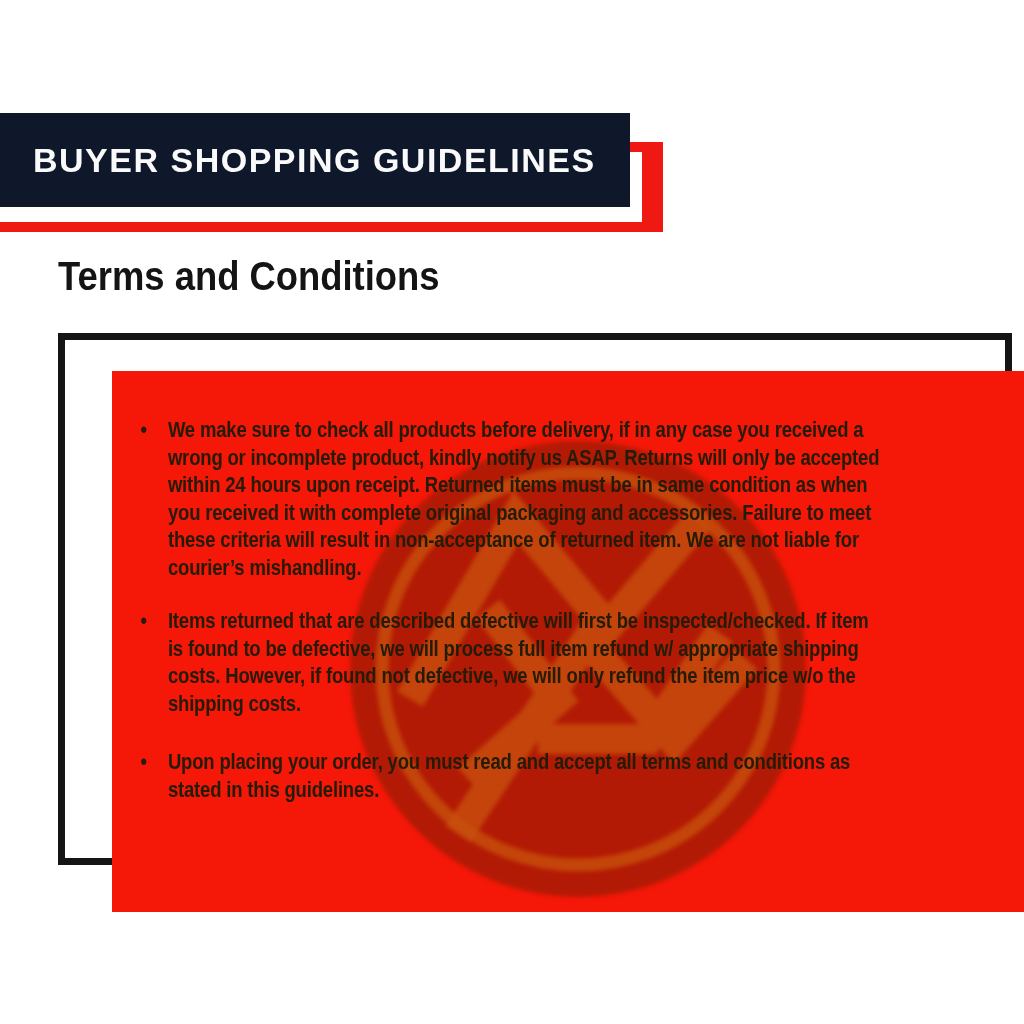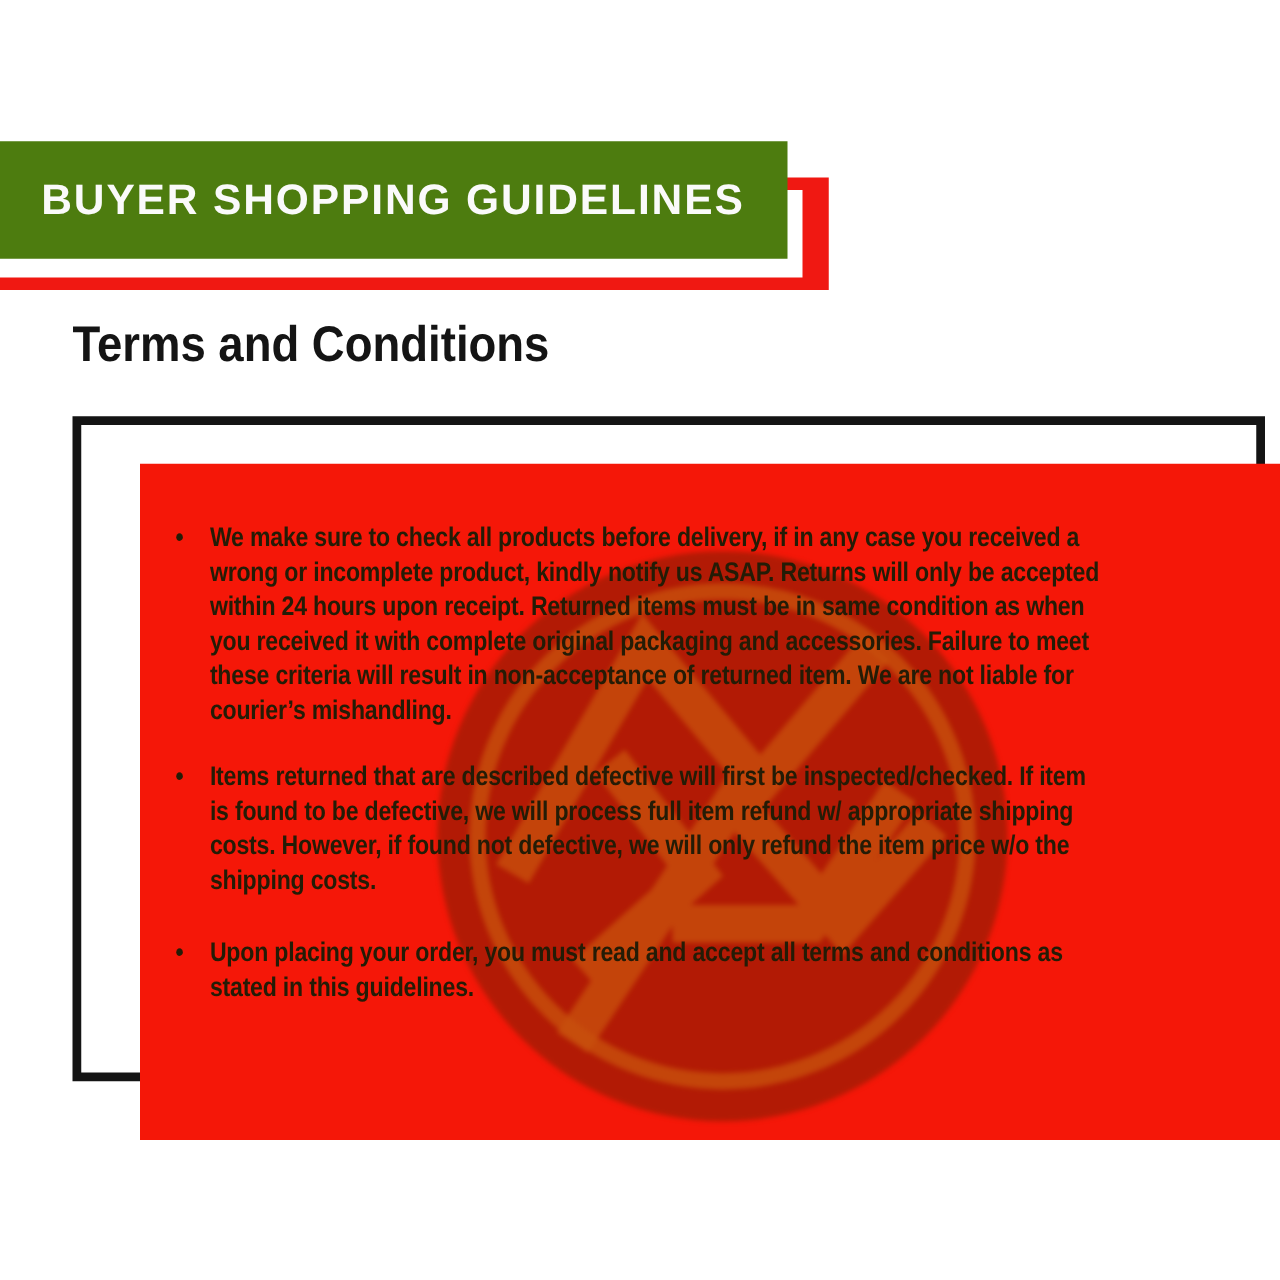--- a/index.html
+++ b/index.html
@@ -10,21 +10,21 @@
   
   .banner-frame{
     position:absolute;left:-20px;top:142px;width:683px;height:90px;
     box-sizing:border-box;
     border:10px solid #f01812;border-right-width:21px;
     background:transparent;z-index:1;
   }
   
   .banner{
     position:absolute;left:0;top:113px;width:630px;height:94px;
-    background:#4d7c0f;z-index:2;
+    background:#0f172a;z-index:2;
     display:flex;align-items:center;
   }
   .banner-title{
     margin-left:33px;color:#fafafa;font-weight:bold;font-size:34px;
     letter-spacing:1.5px;white-space:nowrap;
   }
   
   .heading{
     position:absolute;left:58px;top:256px;margin:0;z-index:2;
     color:#141414;font-weight:bold;font-size:40px;line-height:40px;

